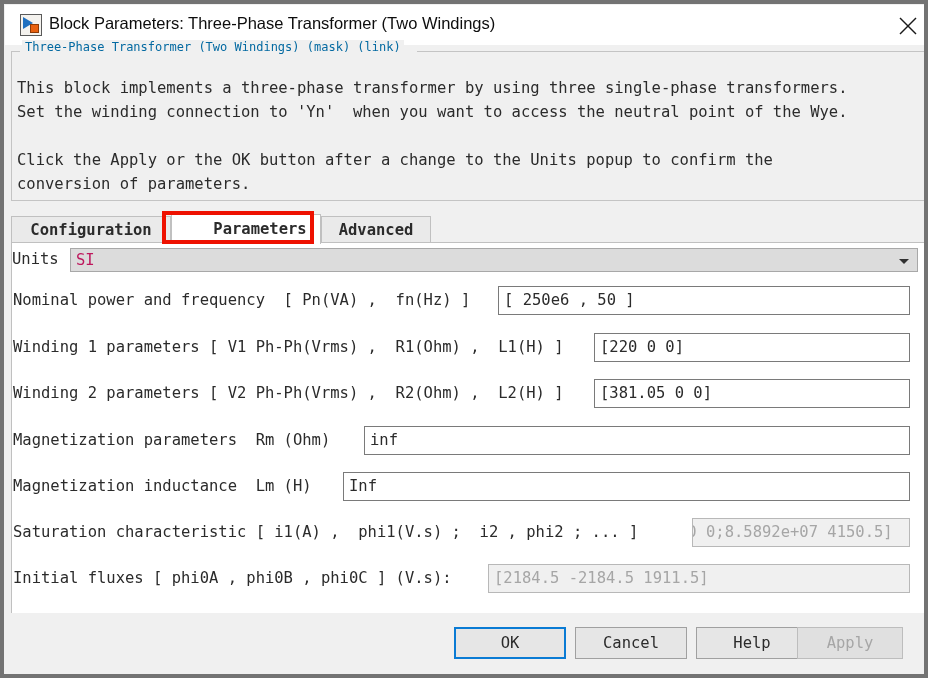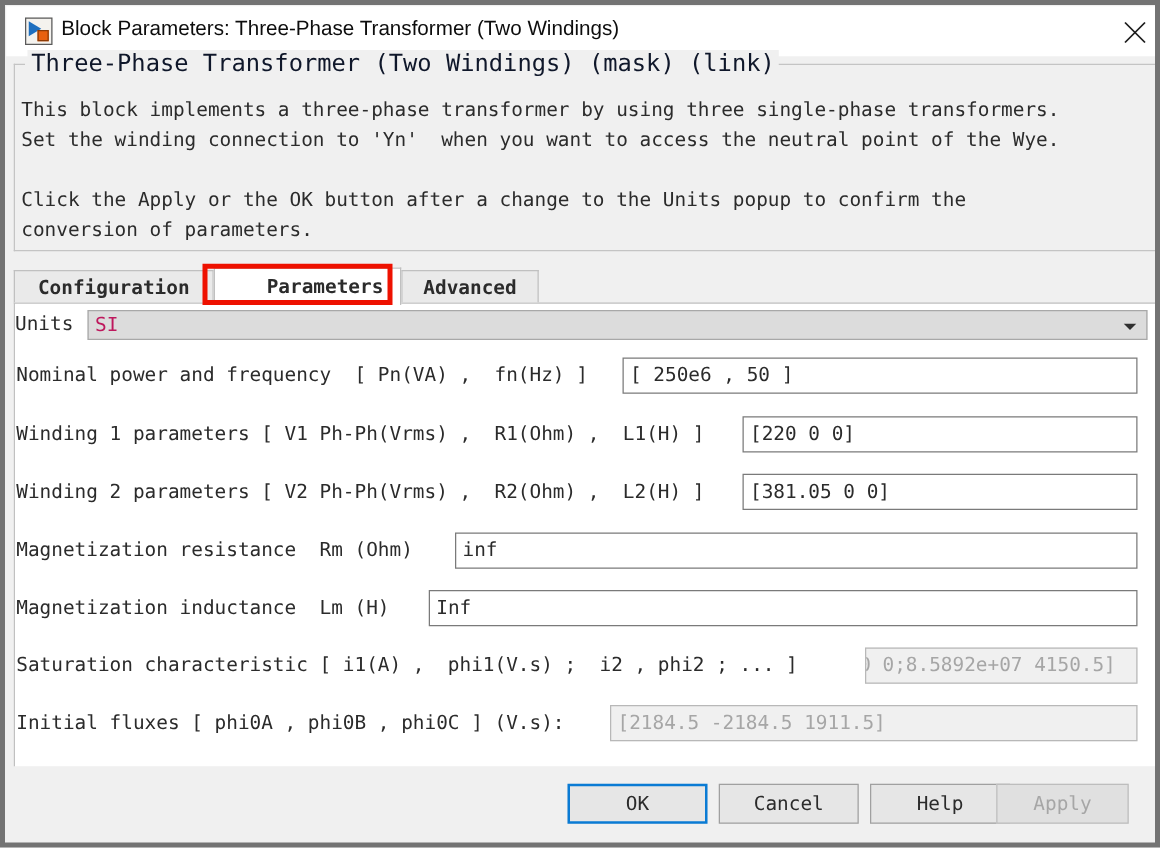--- a/index.html
+++ b/index.html
@@ -95,22 +95,22 @@
     position: absolute;
     left: 405px; top: 0px;
     right: -1px; height: 1px;
     background: #c4c4c4;
   }
   .desc-legend {
     position: absolute;
     left: 10px; top: -11px;
     background: #f0f0f0;
     padding: 0 3px;
-    font-size: 19px;
-    color: #0f172a;
+    font-size: 12px;
+    color: #0369a1;
     white-space: nowrap;
   }
   .desc-body {
     position: absolute;
     left: 5px; top: 25px;
     width: 900px;
     font-size: 15.5px;
     color: #2b2b2b;
     line-height: 24px;
     white-space: pre-wrap;
@@ -370,21 +370,21 @@
         <div class="field" style="left: 590px; width: 316px;">
           <span class="txt">[381.05 0 0]</span>
         </div>
         <div class="dots">
           <i></i>
           <i></i>
           <i></i>
         </div>
       </div>
       <div class="prow" style="top: 422px;">
-        <div class="lbl">Magnetization resistance  Rm (Ohm)</div>
+        <div class="lbl">Magnetization parameters  Rm (Ohm)</div>
         <div class="field" style="left: 360px; width: 546px;">
           <span class="txt">inf</span>
         </div>
         <div class="dots">
           <i></i>
           <i></i>
           <i></i>
         </div>
       </div>
       <div class="prow" style="top: 468px;">

